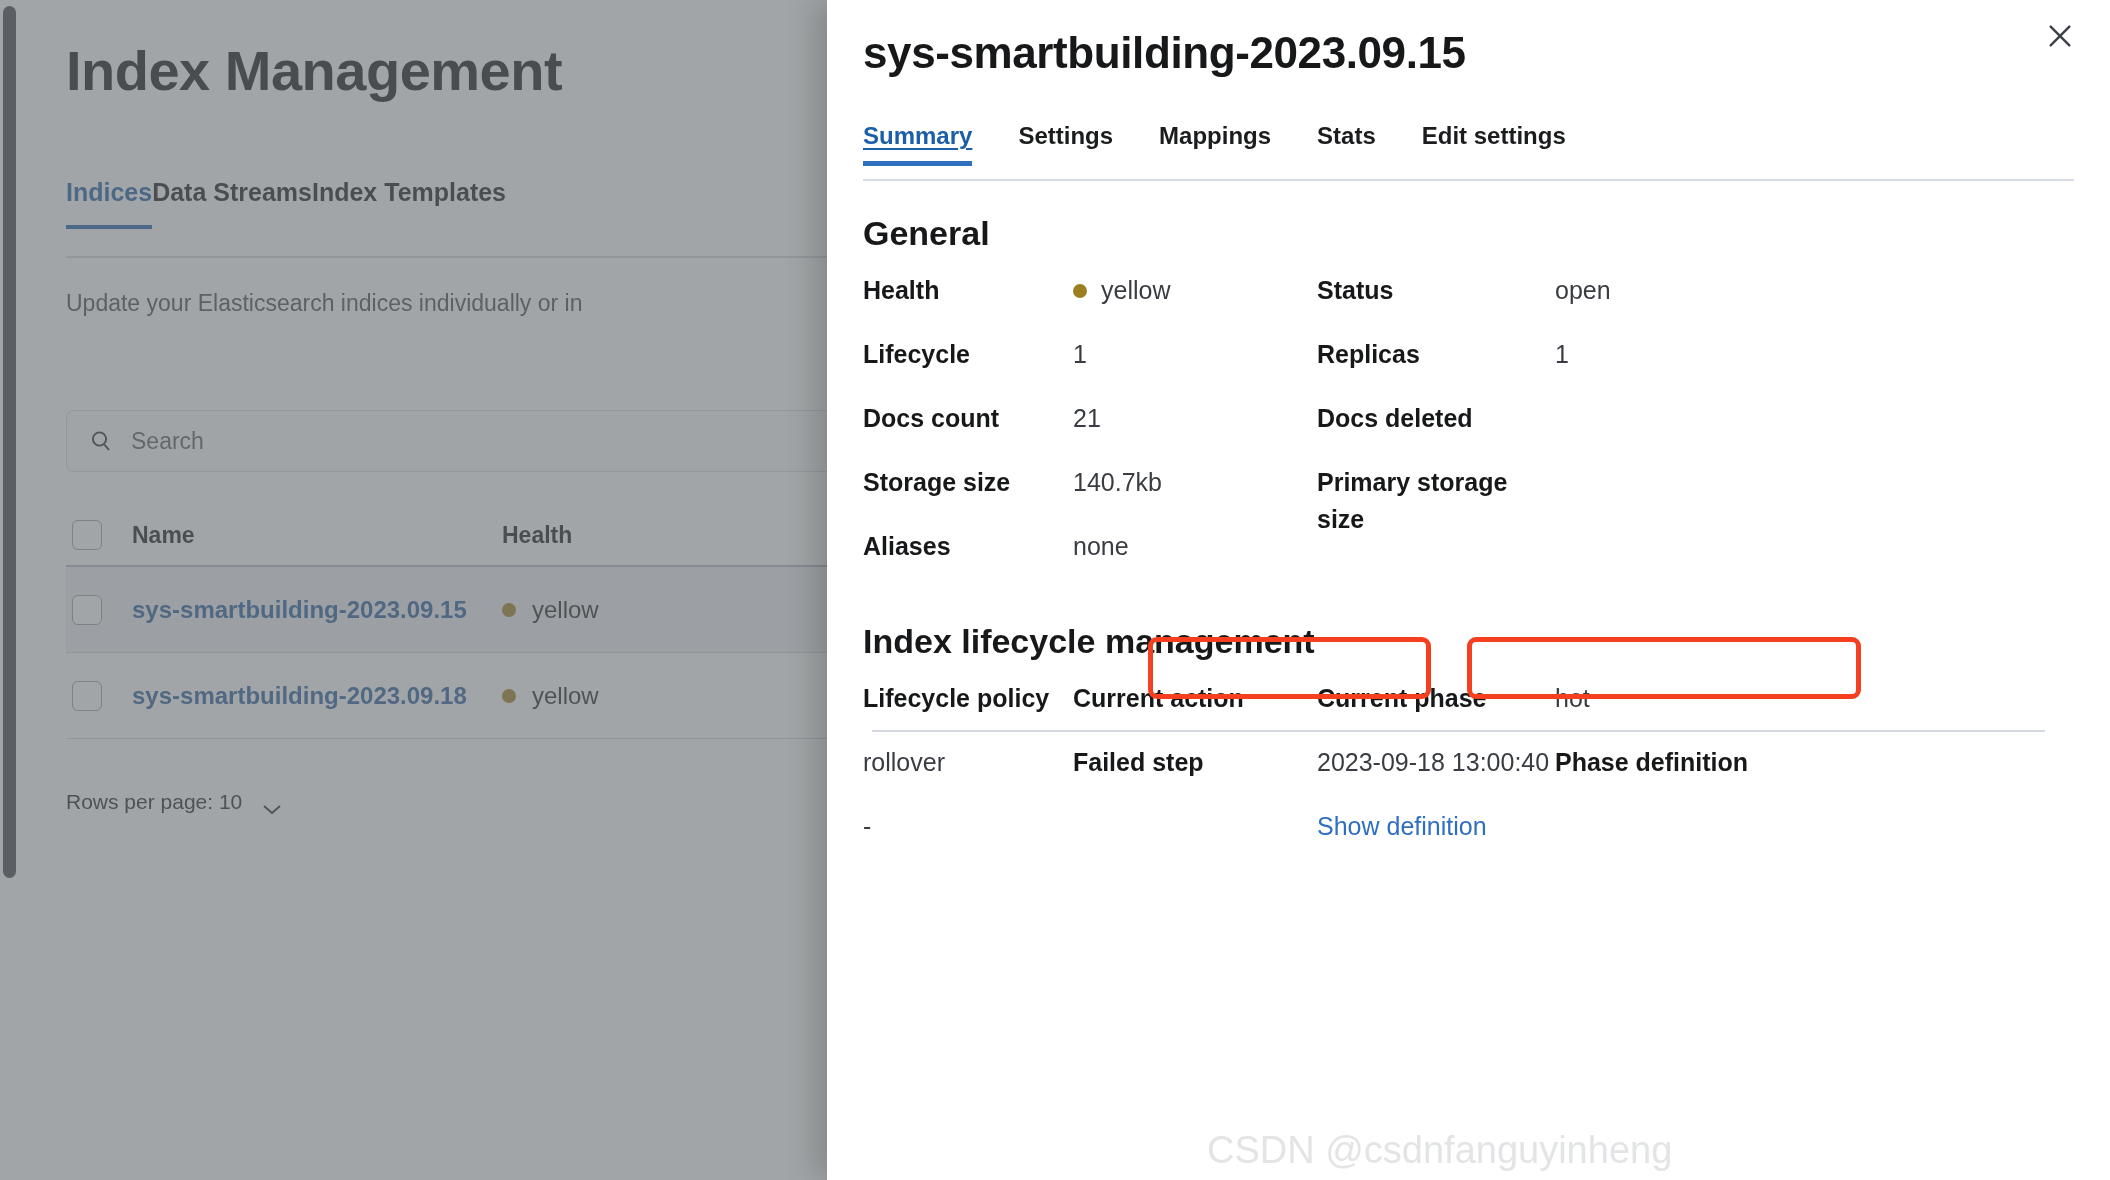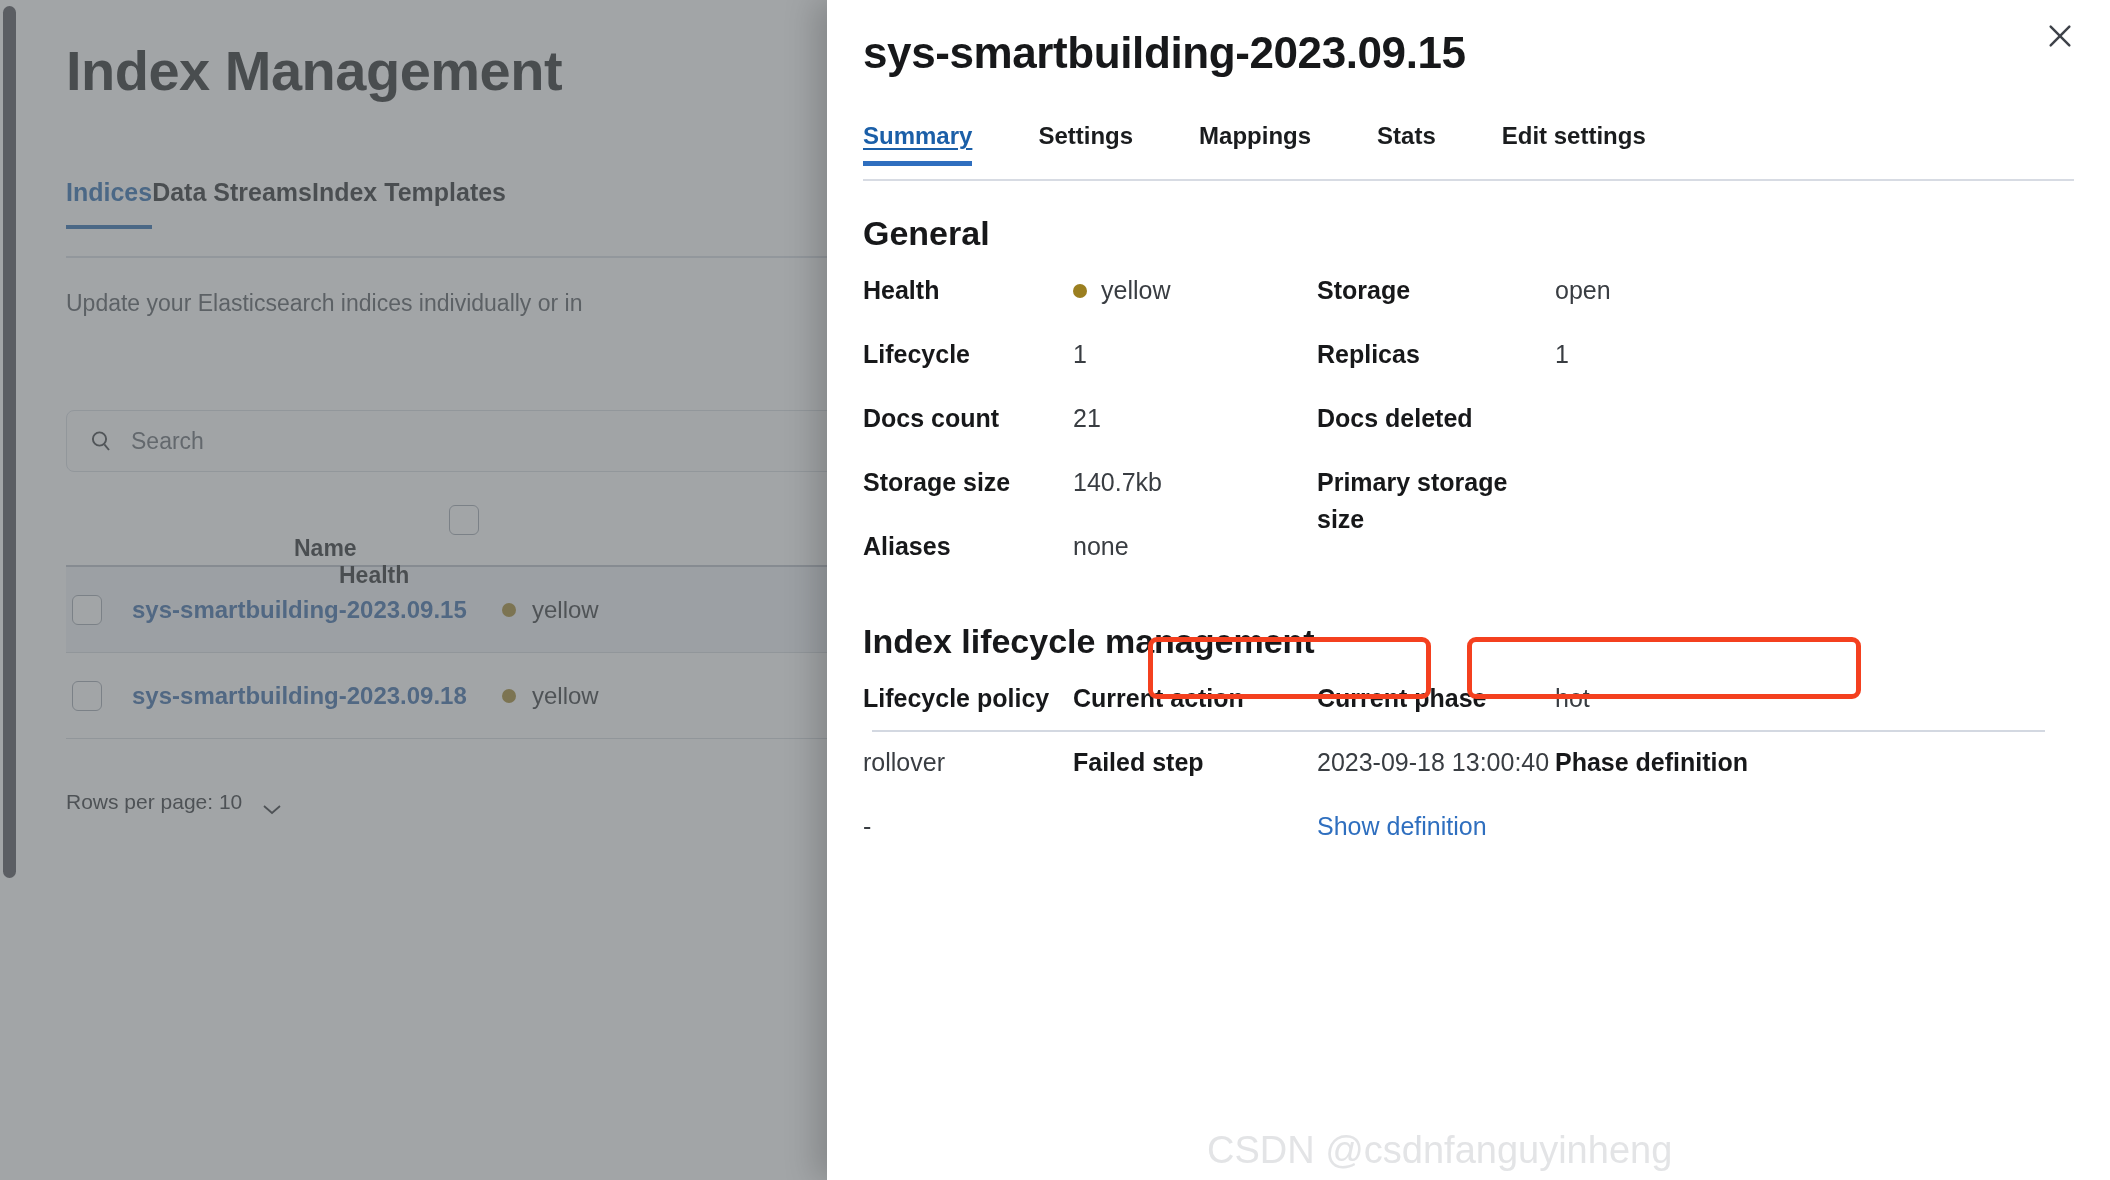--- a/index.html
+++ b/index.html
@@ -140,21 +140,20 @@
     left: 66px;
     top: 505px;
     width: 790px;
   }
   .im-thead {
     display: flex;
     align-items: center;
     height: 62px;
     padding: 0 0 0 6px;
     border-bottom: 2px solid #b6bcc6;
-    flex-direction: column;
   }
   .im-row {
     display: flex;
     align-items: center;
     height: 86px;
     padding: 0 0 0 6px;
     border-bottom: 1px solid #d3d8de;
   }
   .im-row.selected { background: #f0f2f6; }
   .cb {
@@ -215,21 +214,21 @@
     letter-spacing: -0.4px;
     color: #17181a;
     white-space: nowrap;
   }
 
   .fly-tabs {
     position: absolute;
     left: 36px;
     top: 122px;
     display: flex;
-    gap: 66px;
+    gap: 46px;
     white-space: nowrap;
   }
   .fly-tab {
     font-size: 24px;
     font-weight: 700;
     color: #1a1c1e;
     padding-bottom: 16px;
     position: relative;
   }
   .fly-tab.active {
@@ -434,21 +433,21 @@
       <div class="dd cellpad">21</div>
 
       <div class="dt cellpad">Storage size</div>
       <div class="dd cellpad">140.7kb</div>
 
       <div class="dt">Aliases</div>
       <div class="dd">none</div>
     </div>
 
     <div class="dl" id="gen-right">
-      <div class="dt cellpad">Storage</div>
+      <div class="dt cellpad">Status</div>
       <div class="dd cellpad">open</div>
 
       <div class="dt cellpad">Replicas</div>
       <div class="dd cellpad">1</div>
 
       <div class="dt cellpad">Docs deleted</div>
       <div class="dd cellpad"></div>
 
       <div class="dt">Primary storage size</div>
       <div class="dd"></div>

